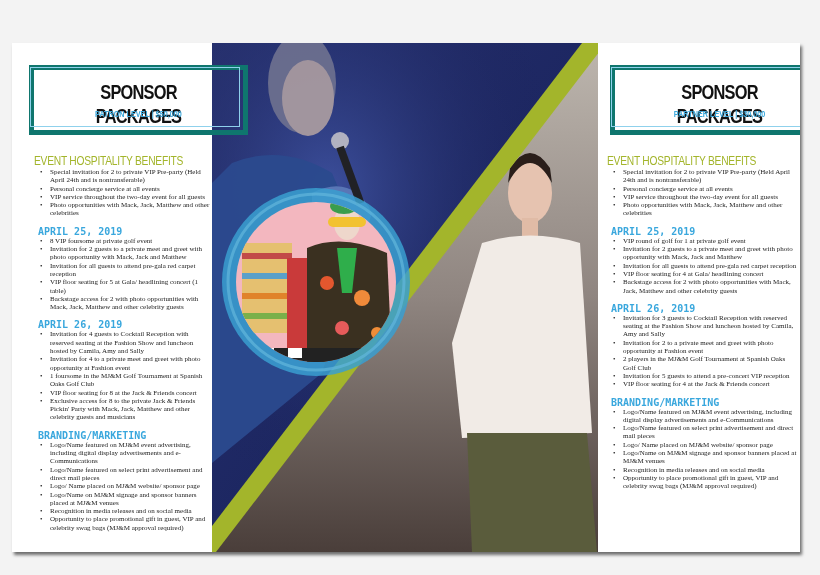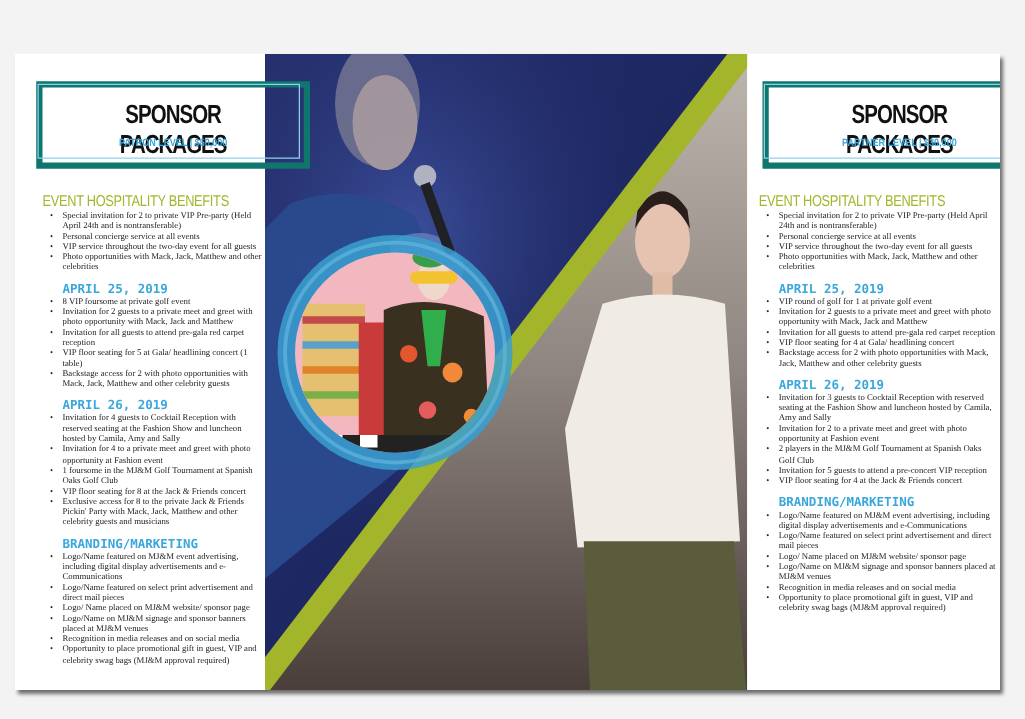--- a/index.html
+++ b/index.html
@@ -9,21 +9,21 @@
   .panel.left{left:0;}
   .panel.right{left:586px;width:202px;}
   .titlebox{position:absolute;left:17px;top:22px;width:175px;height:60px;border:5px solid #0f766e;padding-left:34px;}
   .titlebox::before{content:"";position:absolute;left:-4px;top:-3px;right:3px;bottom:3px;border:1px solid #8fd1ec;}
   .titlebox .t1{position:absolute;left:0;right:0;top:10px;text-align:center;font-family:"Liberation Sans",sans-serif;font-weight:bold;font-size:21px;letter-spacing:-1px;color:#111;transform:scaleX(0.78);transform-origin:center;}
   .titlebox .t2{position:absolute;left:0;right:0;top:39px;text-align:center;font-family:"Liberation Sans",sans-serif;font-weight:bold;font-size:8.5px;color:#3aa8dc;transform:scaleX(0.85);}
   .content{position:absolute;left:22px;top:112px;width:178px;}
   .panel.right .content{left:9px;width:190px;}
   .panel.right .titlebox{left:12px;}
   .h-green{font-family:"Liberation Sans",sans-serif;font-size:12.5px;color:#a3b52b;margin:0;line-height:13px;transform:scaleX(0.82);transform-origin:left;white-space:nowrap;letter-spacing:-0.3px;}
-  .h-blue{font-family:"DejaVu Sans Mono",monospace;font-weight:bold;font-size:10px;color:#39a7dd;margin:8px 0 0 16px;line-height:11px;white-space:nowrap;}
+  .h-blue{font-family:"DejaVu Sans Mono",monospace;font-weight:bold;font-size:10px;color:#39a7dd;margin:8px 0 0 4px;line-height:11px;white-space:nowrap;}
   ul{margin:0;padding:0 0 0 16px;list-style:none;}
   li{position:relative;font-size:7px;line-height:8.3px;color:#222;}
   li::before{content:"•";position:absolute;left:-10px;top:0;font-size:7px;}
   .sec{margin-bottom:0;}
   .hero{position:absolute;left:200px;top:0;width:386px;height:509px;overflow:hidden;z-index:1;}
   .hero svg{position:absolute;left:0;top:0;}
 </style>
 </head>
 <body>
 

